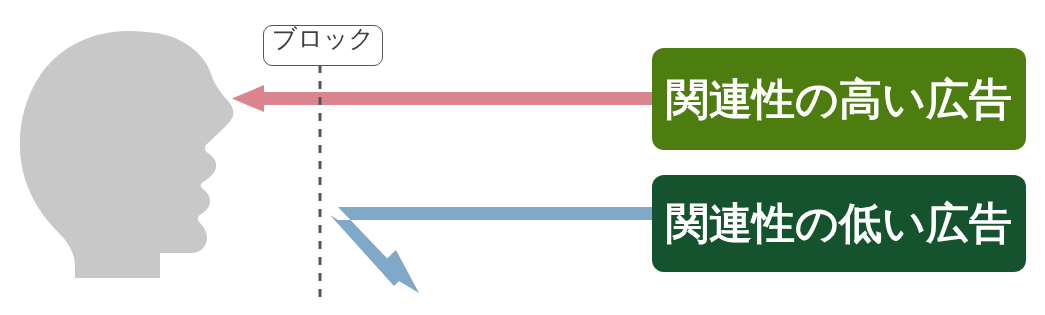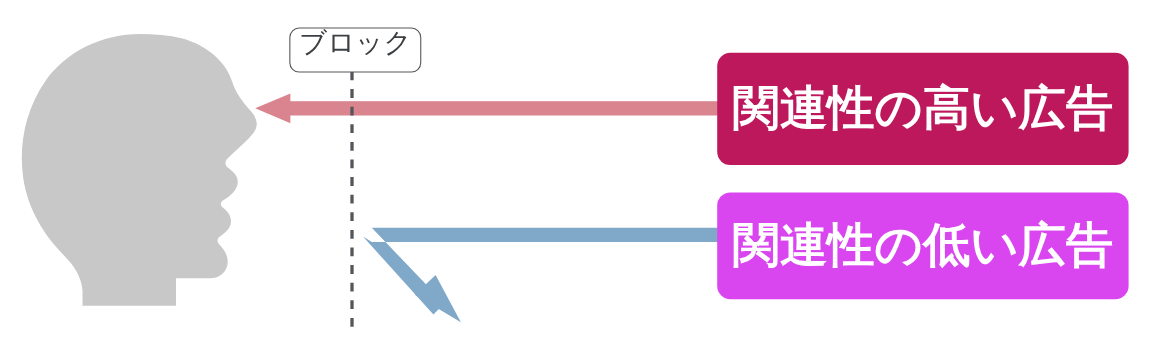--- a/index.html
+++ b/index.html
@@ -40,28 +40,28 @@
     line-height: 1;
     letter-spacing: 0px;
     white-space: nowrap;
     font-family: "DejaVu Sans", "Liberation Sans", sans-serif;
   }
   #ad-box-high {
     left: 652px;
     top: 48px;
     width: 374px;
     height: 102px;
-    background: #be185d;
+    background: #4d7c0f;
   }
   #ad-box-low {
     left: 652px;
     top: 175px;
     width: 374px;
     height: 97px;
-    background: #d946ef;
+    background: #14532d;
   }
   #block-label {
     position: absolute;
     left: 263px;
     top: 25px;
     width: 120px;
     height: 41px;
     border: 1.6px solid #54575a;
     border-radius: 9px;
     background: #ffffff;

